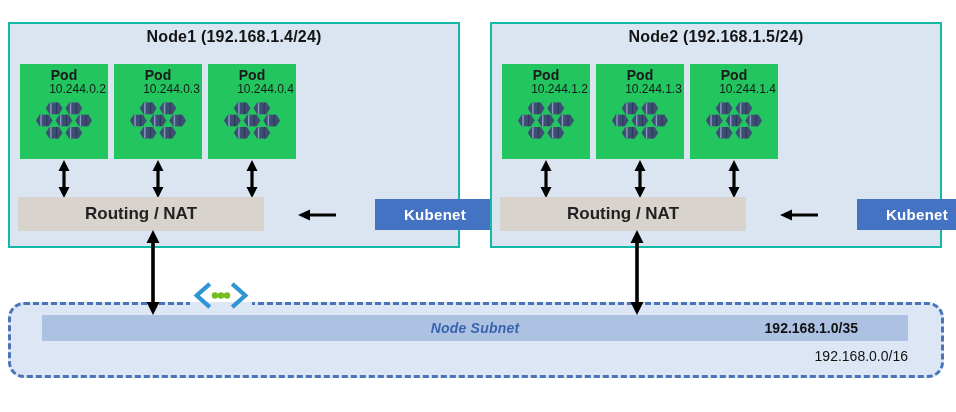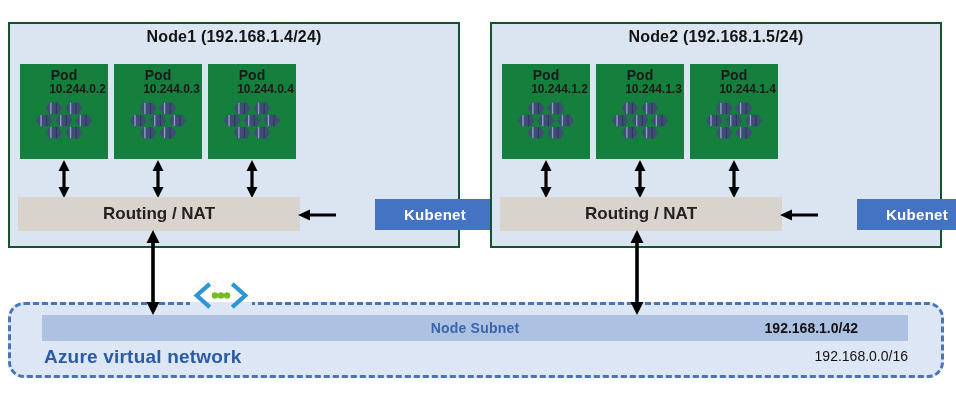--- a/index.html
+++ b/index.html
@@ -4,43 +4,43 @@
 <style>
   * { margin:0; padding:0; box-sizing:border-box; }
   html,body { background:#ffffff; }
   body { font-family:"Liberation Sans", sans-serif; color:#1a1a1a; }
   .stage {
     position:relative; width:956px; height:412px; background:#ffffff; overflow:hidden;
   }
   
   .node {
     position:absolute; top:22px; width:452px; height:226px;
-    background:#dbe5f2; border:2px solid #14532d;
+    background:#dbe5f2; border:2px solid #14b8a6;
   }
   .node--1 { left:8px; }
   .node--2 { left:490px; }
   .node-title {
     text-align:center; font-weight:bold; font-size:16px; margin-top:4px;
     letter-spacing:.2px; color:#141414;
   }
   
   .pod {
     position:absolute; top:40px; width:88px; height:95px;
-    background:#15803d; text-align:center;
+    background:#22c55e; text-align:center;
   }
   .pod--a { left:10px; } .pod--b { left:104px; } .pod--c { left:198px; }
   .pod-label { font-weight:bold; font-size:14px; margin-top:3px; }
-  .pod-ip { font-size:12px; font-weight:700; margin-top:-1px;padding-left:27px; }
+  .pod-ip { font-size:12px; font-weight:400; margin-top:-1px;padding-left:27px; }
   .pod-icon { display:block; margin:2px auto 0; }
   
   .pod-arrow { position:absolute; top:136px; }
   .pod-arrow--a { left:47px; } .pod-arrow--b { left:141px; } .pod-arrow--c { left:235px; }
   
   .routing {
-    position:absolute; left:8px; top:173px; width:282px; height:34px;
+    position:absolute; left:8px; top:173px; width:246px; height:34px;
     background:#d8d3cc; display:flex; align-items:center; justify-content:center;
     font-weight:bold; font-size:17px; color:#222;
   }
   
   .kubenet {
     position:absolute; left:325px; top:175px; width:120px; height:31px;
     background:#4573c4; color:#ffffff; display:flex; align-items:center; justify-content:center;
     font-weight:bold; font-size:15px; letter-spacing:.3px;margin-left:40px;
   }
   .kubenet-arrow { position:absolute; left:288px; top:184px; }
@@ -50,21 +50,21 @@
   .down-arrow--2 { left:629px; top:230px; }
   
   .vnet {
     position:absolute; left:8px; top:302px; width:936px; height:76px;
     background:#dce6f4; border:3px dashed #4a74b8; border-radius:16px;
   }
   .subnet-bar {
     position:absolute; left:42px; top:315px; width:866px; height:26px;
     background:#adc2e3; display:flex; align-items:center; justify-content:center;
   }
-  .subnet-label { font-weight:bold; font-size:14px; color:#3a64ad; letter-spacing:.2px; }
+  .subnet-label { font-weight:bold; font-size:14px; color:#3a64ad; letter-spacing:.2px;font-style:italic; }
   .subnet-cidr {
     position:absolute; right:50px; top:0; height:26px; display:flex; align-items:center;
     font-size:14px; font-weight:600; color:#111;
   }
   .vnet-label {
     position:absolute; left:44px; top:346px; font-weight:bold; font-size:19px;
     color:#2b5aa7; letter-spacing:.2px;
   }
   .vnet-cidr {
     position:absolute; right:48px; top:348px; font-size:14px; font-weight:400; color:#111;
@@ -203,24 +203,23 @@
       <use href="#dblarrow-long"></use>
     </svg>
   <svg class="down-arrow down-arrow--2" width="16" height="85" viewBox="0 0 16 85">
       <use href="#dblarrow-long"></use>
     </svg>
 
   <div class="vnet"></div>
 
   <div class="subnet-bar">
     <span class="subnet-label">Node Subnet</span>
-    <span class="subnet-cidr">192.168.1.0/42</span>
-  </div>
-
-  <div class="vnet-label">Azure virtual network</div>
+    <span class="subnet-cidr">192.168.1.0/35</span>
+  </div>
+
   <div class="vnet-cidr">192.168.0.0/16</div>
 
   <div class="vnet-icon">
     <svg width="58" height="29" viewBox="0 0 62 31">
       <polyline points="19,3 5,15.5 19,28" stroke="#2f96d3" stroke-width="4.5" fill="none"></polyline>
       <polyline points="43,3 57,15.5 43,28" stroke="#2f96d3" stroke-width="4.5" fill="none"></polyline>
       <circle cx="24.5" cy="15.5" r="3.4" fill="#76bc21"></circle>
       <circle cx="31" cy="15.5" r="3.4" fill="#76bc21"></circle>
       <circle cx="37.5" cy="15.5" r="3.4" fill="#76bc21"></circle>
     </svg>

